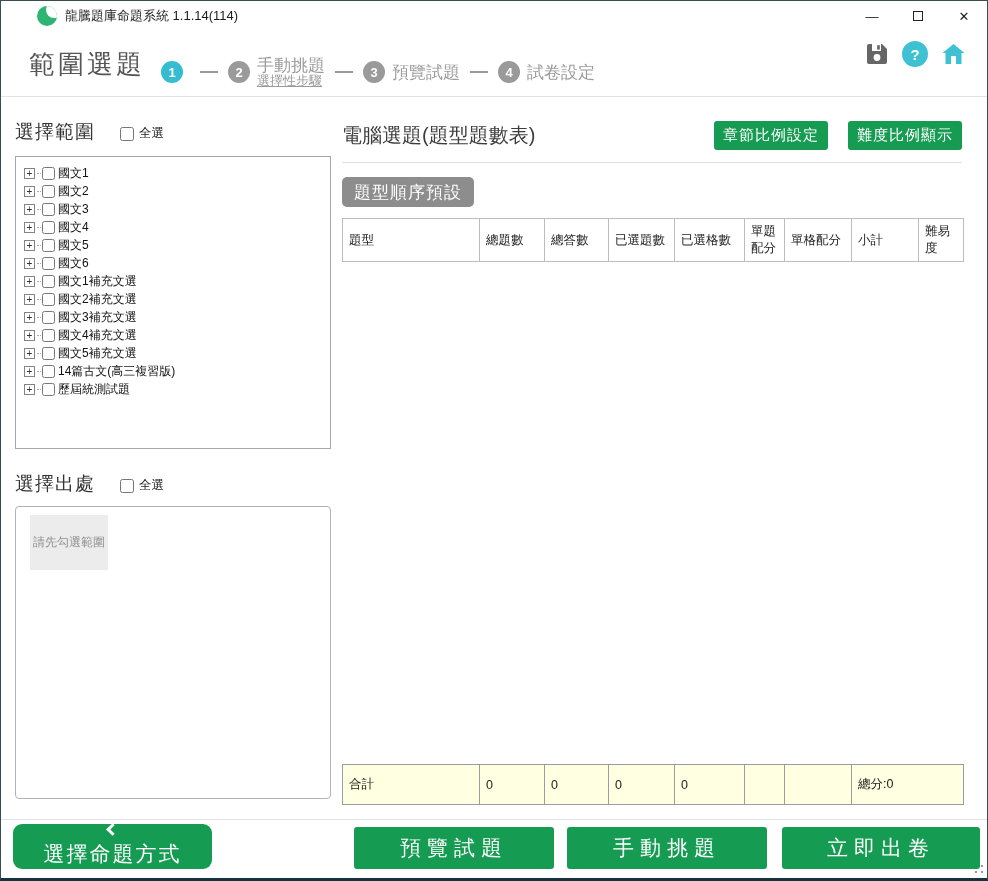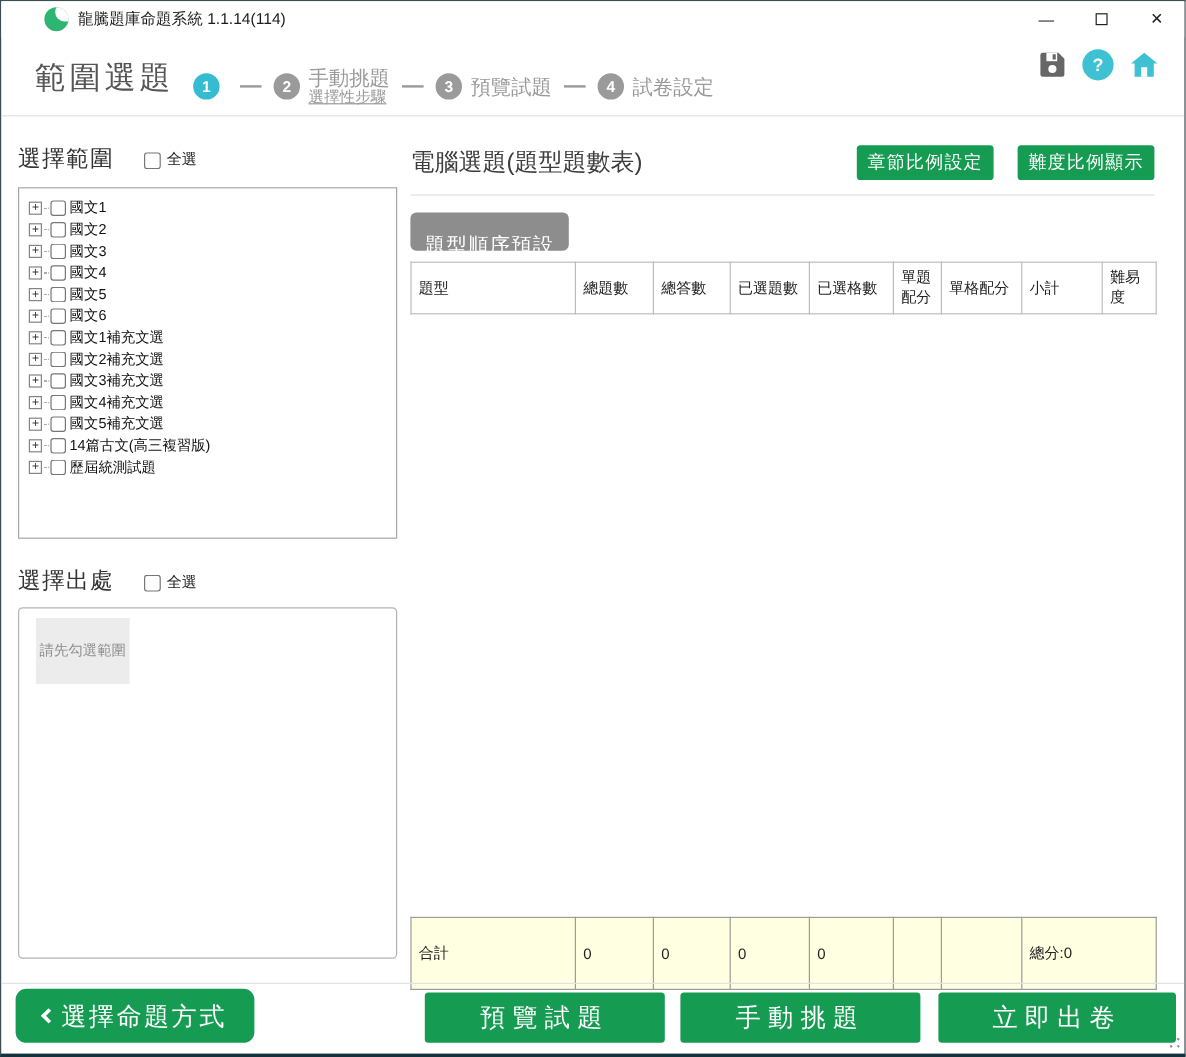--- a/index.html
+++ b/index.html
@@ -54,36 +54,36 @@
   .trow input { width:13px; height:13px; margin:0 3px 0 0; }
   .tlabel { font-size:12px; color:#111; white-space:nowrap; }
   .hint-chip { display:inline-block; margin:8px 0 0 14px; background:#ececec; color:#8f8f8f;
     font-size:12px; padding:19px 3px; }
 
   
   .main-title { position:absolute; left:341px; top:121px; font-size:20px; color:#3d3d3d; }
   .top-btns { position:absolute; right:25px; top:120px; display:flex; gap:20px; }
   .green-btn { background:#169b52; color:#fff; border:none; font-size:15px; height:29px;
     padding:0 9px; border-radius:3px; font-family:inherit; letter-spacing:1px; cursor:pointer; }
-  .preset-btn { position:absolute; left:341px; top:176px; height:30px; padding:16px 12px;
+  .preset-btn { position:absolute; left:341px; top:176px; height:30px; padding:4px 12px;
     background:#8d8d8d; color:#fff; border:none; border-radius:5px; font-size:17px;
     letter-spacing:1px; font-family:inherit; cursor:pointer; }
   table.qtable { position:absolute; left:341px; width:622px; border-collapse:collapse; table-layout:fixed; }
   #table-head { top:217px; }
   #table-foot { top:763px; }
   .qtable th { font-weight:normal; font-size:12.5px; color:#222; text-align:left;
     border:1px solid #bdbdbd; padding:4px 6px; background:#fff; height:38px; }
   .qtable td { font-size:12.5px; color:#222; border:1px solid #9c9c9c; background:#ffffe1;
-    padding:21px 6px; height:33px; }
+    padding:11px 6px; height:33px; }
 
   
   .footer-btn { position:absolute; background:#169b52; color:#fff; border:none; font-family:inherit;
     display:flex; align-items:center; justify-content:center; cursor:pointer; }
   #btn-back { left:12px; top:823px; width:199px; height:45px; border-radius:9px; font-size:21px;
-    letter-spacing:2px; gap:6px; }
+    letter-spacing:2px; gap:6px;flex-direction:column; }
   .chev { width:9px; height:9px; border-left:3px solid #fff; border-bottom:3px solid #fff;
     transform:rotate(45deg); display:inline-block; flex:none; }
   #btn-preview { left:353px; top:826px; width:200px; height:42px; border-radius:3px;
     font-size:21px; letter-spacing:6px; }
   #btn-manual { left:566px; top:826px; width:200px; height:42px; border-radius:3px;
     font-size:21px; letter-spacing:6px; }
   #btn-generate { left:781px; top:826px; width:198px; height:42px; border-radius:3px;
     font-size:21px; letter-spacing:6px; }
   .grip { position:absolute; right:4px; bottom:5px; width:8px; height:8px;
     background:

